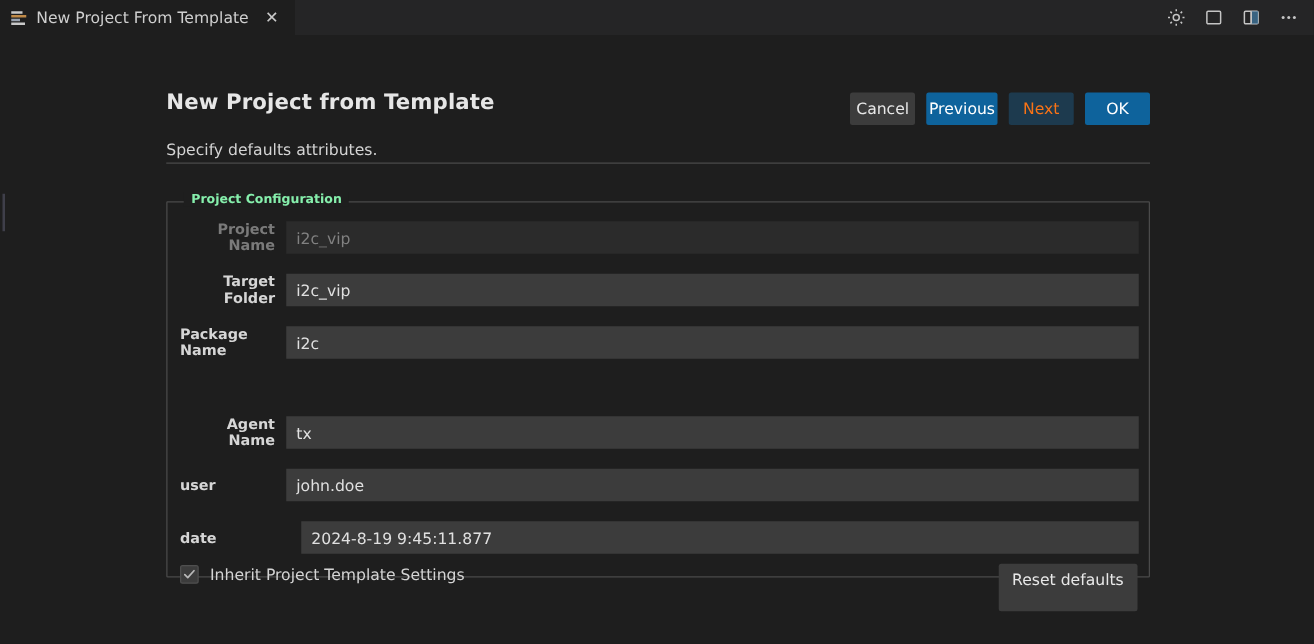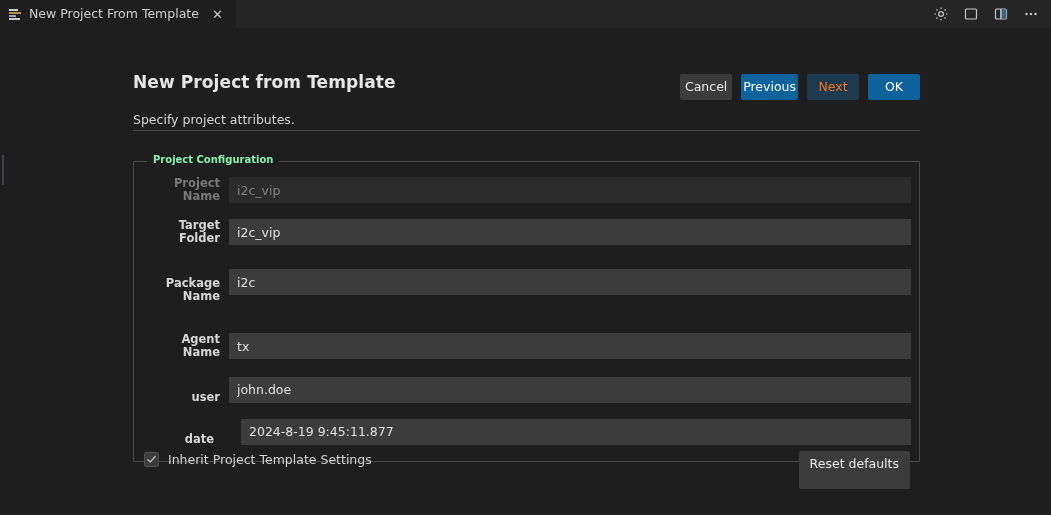--- a/index.html
+++ b/index.html
@@ -95,21 +95,21 @@
 
   .form { position: absolute; left: 0; top: 0; width: 100%; height: 100%; }
 
   .frow { position: absolute; left: 0; display: flex; align-items: center; }
   .flabel {
     font-size: 11.5px; font-weight: bold; color: #d6d6d6;
     line-height: 13px;
   }
   .flabel.disabled { color: #7a7a7a; font-weight: bold; }
   .flabel.ralign { text-align: right; }
-  .flabel.lalign { text-align: right; margin-top: 16px; }
+  .flabel.lalign { text-align: left; }
   .finput {
     height: 26px; background: #3c3c3c; border: none; outline: none;
     color: #e0e0e0; font-size: 12.5px;
     font-family: "DejaVu Sans", "Liberation Sans", sans-serif;
     padding: 0 8px;
   }
   .finput.disabled { background: #2b2b2b; color: #818181; }
 
   
   .cbrow {
@@ -177,21 +177,21 @@
   <div class="hdr-row">
     <div class="page-title">New Project from Template</div>
     <div class="btn-row">
       <button class="btn btn-secondary">Cancel</button>
       <button class="btn btn-primary">Previous</button>
       <button class="btn btn-disabled">Next</button>
       <button class="btn btn-primary">OK</button>
     </div>
   </div>
 
-  <div class="subtitle">Specify project attributes.</div>
+  <div class="subtitle">Specify defaults attributes.</div>
   <div class="hr"></div>
 
   <div class="groupbox">
     <div class="gb-title">Project Configuration</div>
 
     <div class="form">
 
       <div class="frow" style="top:15px;left:10px;width:767px;">
         <div class="flabel disabled ralign" style="width:76px;">Project Name</div>
         <input class="finput disabled" readonly="" disabled="" style="margin-left: 9px; width: 682px;" value="i2c_vip">

